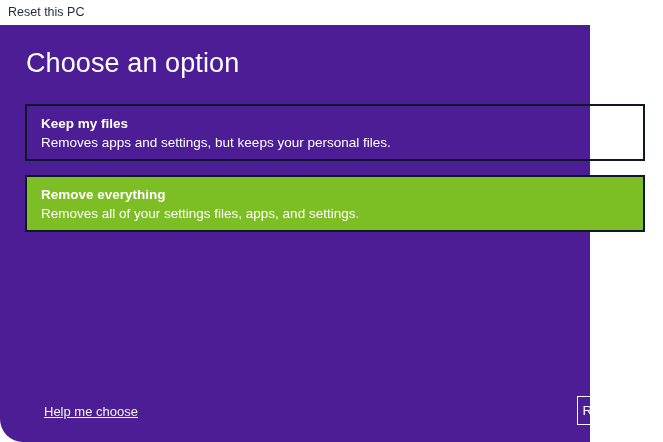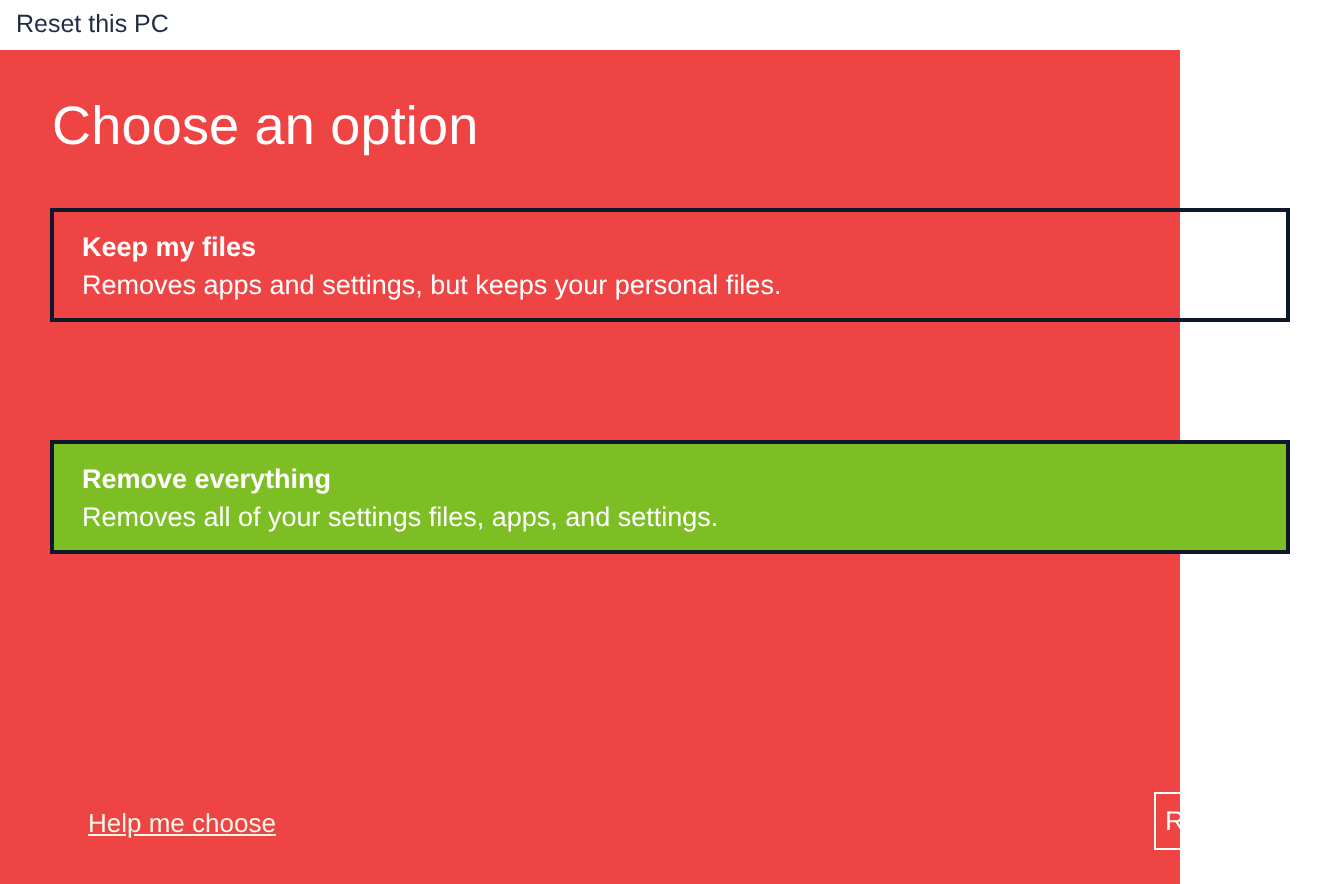--- a/index.html
+++ b/index.html
@@ -14,20 +14,21 @@
     font-family: "Liberation Sans", sans-serif;
     -webkit-font-smoothing: antialiased;
   }
 
   #window {
     position: relative;
     width: 663px;
     height: 442px;
     background: #ffffff;
     overflow: hidden;
+    border-radius: 23px;
   }
 
   
   #titlebar {
     position: absolute;
     left: 0;
     top: 0;
     width: 663px;
     height: 25px;
     background: #ffffff;
@@ -43,21 +44,21 @@
     white-space: nowrap;
   }
 
   
   #page {
     position: absolute;
     left: 0;
     top: 25px;
     width: 590px;
     height: 417px;
-    background: #ef4444;
+    background: #4c1d95;
   }
 
   #heading {
     position: absolute;
     left: 26px;
     top: 22px;
     font-size: 27px;
     font-weight: 300;
     color: #ffffff;
     letter-spacing: 0.1px;
@@ -70,21 +71,20 @@
     position: absolute;
     left: 25px;
     width: 620px;
     box-sizing: border-box;
     border: 2px solid #0f172a;
     background: transparent;
     cursor: pointer;
   }
   .option.hovered {
     background: #7cbe24;
-    margin-top: 45px;
   }
   #option-keep-my-files {
     top: 79px;
     height: 57px;
   }
   #option-remove-everything {
     top: 150px;
     height: 57px;
   }
   .option-title {

